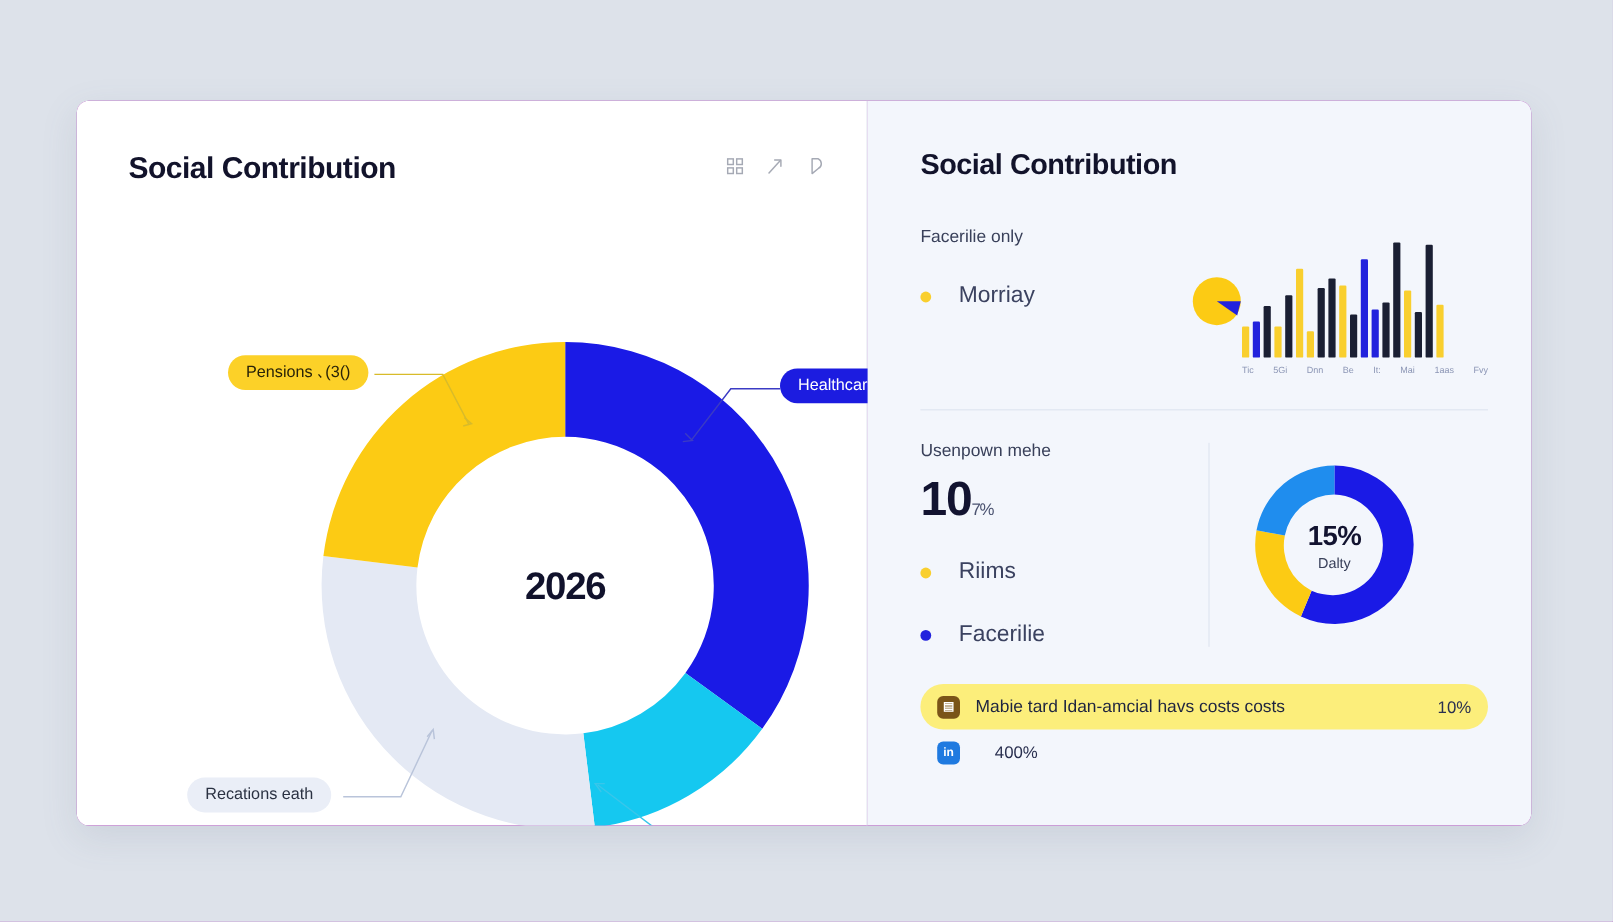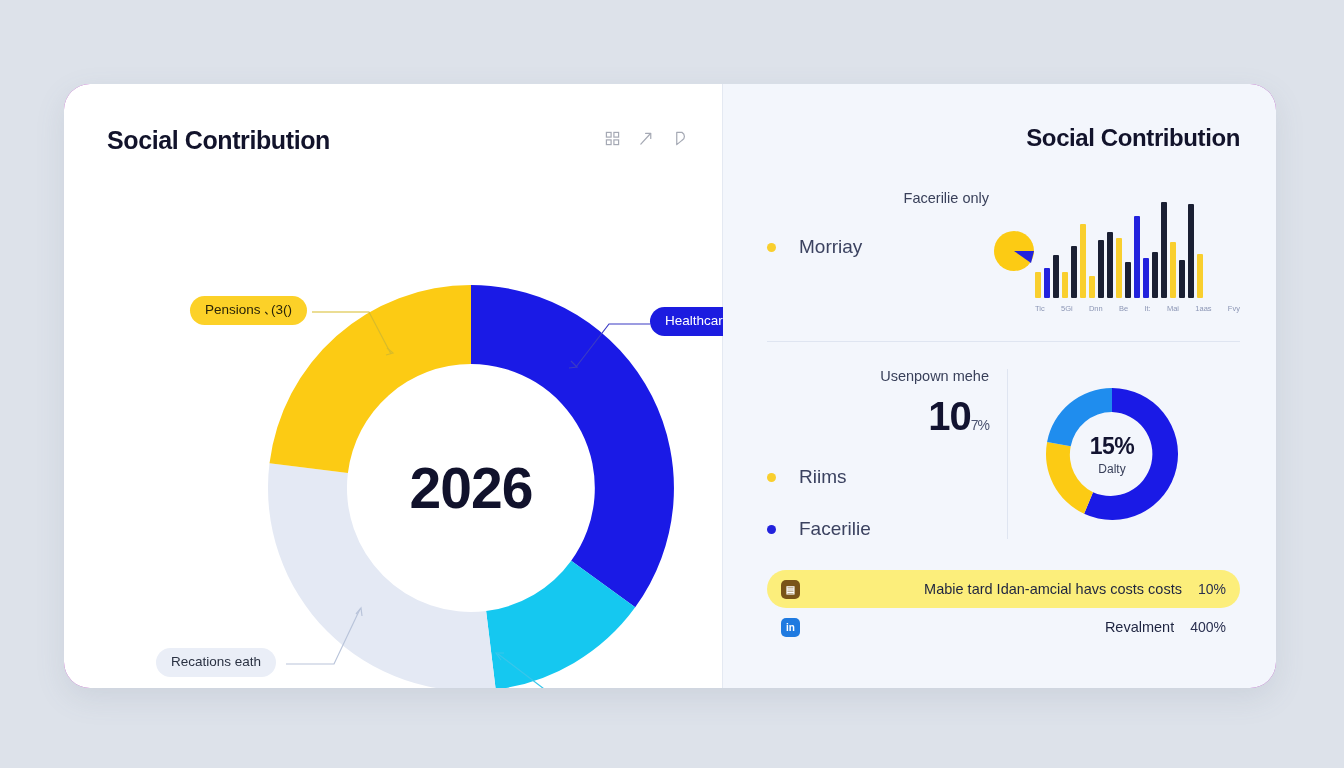--- a/index.html
+++ b/index.html
@@ -8,25 +8,24 @@
     background: #dde2ea;
     font-family: "Liberation Sans", sans-serif;
     overflow: hidden;
   }
   .page { position: relative; width: 1344px; height: 768px; }
 
   .card {
     position: absolute; left: 64px; top: 84px;
     width: 1212px; height: 604px;
     background: #a21caf;
-    border-radius: 26px;
+    border-radius: 10px;
     box-shadow: 0 10px 30px rgba(90,105,135,0.13);
     display: flex;
     overflow: hidden;
-    text-align: right;
   }
 
   
   .left {
     position: relative;
     width: 690px; height: 100%;
     background: #ffffff;
     border-right: 1px solid #e4e9f2;
   }
   .left-title {
@@ -41,21 +40,21 @@
   }
   .tool-icons svg { display: block; }
 
   .donut-wrap {
     position: absolute; left: 202px; top: 194px;
     width: 410px; height: 436px;
   }
   .donut-center-label {
     position: absolute; left: 0; top: 0; width: 410px; height: 420px;
     display: flex; align-items: center; justify-content: center;
-    font-size: 57px; font-weight: 800; letter-spacing: -1px;
+    font-size: 32px; font-weight: 800; letter-spacing: -1px;
     color: #11122c; pointer-events: none;
   }
 
   
   .pill {
     position: absolute;
     border-radius: 999px;
     padding: 7px 15px;
     font-size: 13.5px;
     white-space: nowrap;
@@ -280,20 +279,19 @@
       </div>
 
       <div class="bottom-block">
         <div class="list-row highlight">
           <span class="row-icon icon-amber">▤</span>
           <span class="row-label">Mabie tard Idan-amcial havs costs costs</span>
           <span class="row-value">10%</span>
         </div>
         <div class="list-row">
           <span class="row-icon icon-blue">in</span>
-          <span class="row-label">Revalment</span>
           <span class="row-value">400%</span>
         </div>
       </div>
     </div>
 
   </div>
 </div>
 
 </body></html>

